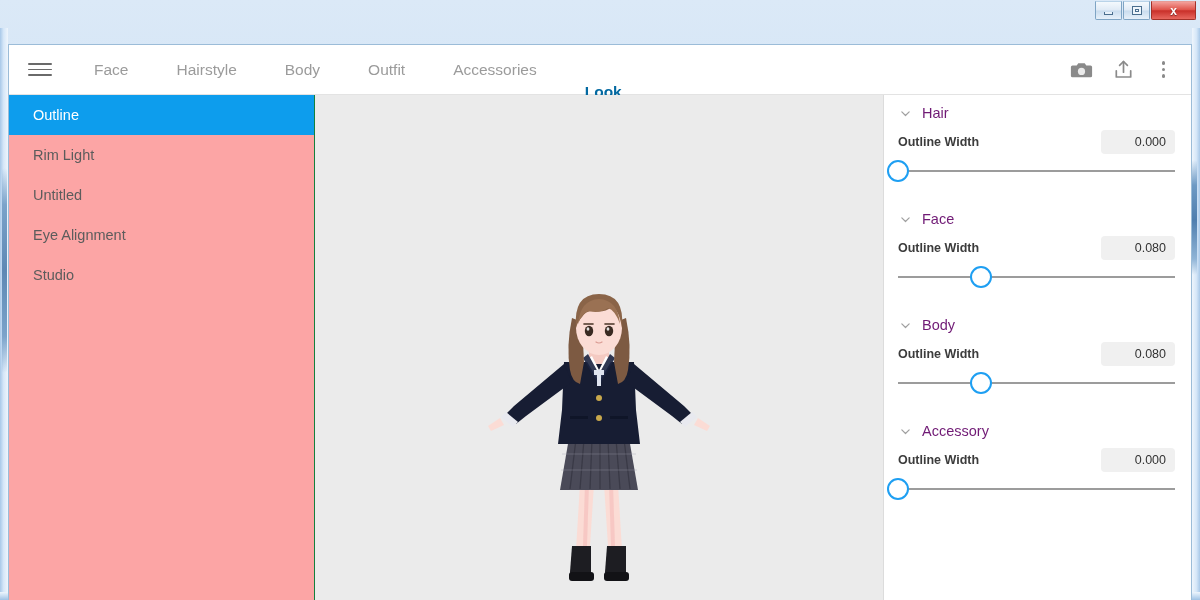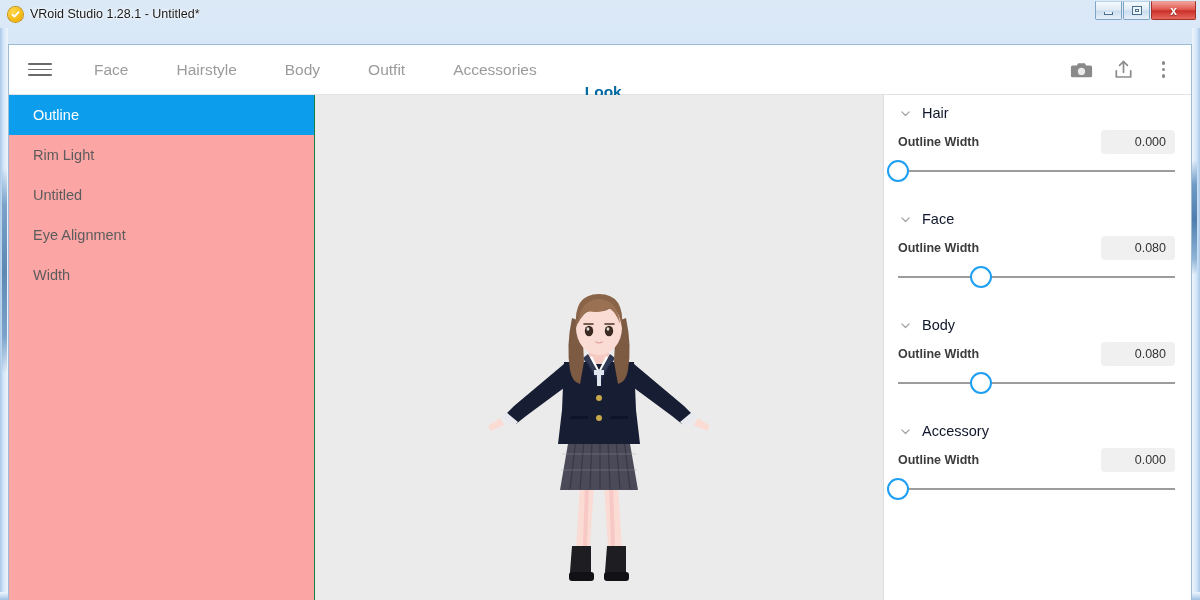--- a/index.html
+++ b/index.html
@@ -199,21 +199,21 @@
     width: 307px; min-width: 307px;
     background: #ffffff;
     box-sizing: border-box;
     padding: 0 0 0 0;
     overflow: hidden;
   }
   .section-head {
     display: flex; align-items: center; gap: 11px;
     padding-left: 16px;
     height: 36px;
-    font-size: 14.5px; color: #0f172a;
+    font-size: 14.5px; color: #701a75;
     cursor: pointer;
   }
   .chev { width: 11px; height: 11px; display: block; }
   .param-row { padding: 0 16px 0 14px; }
   .param-top {
     display: flex; align-items: center; justify-content: space-between;
     padding-right: 0px;
     height: 22px;
   }
   .param-label { font-size: 12.5px; font-weight: bold; color: #3c3c3c; }
@@ -246,28 +246,20 @@
   }
   .spacer-sm { height: 14px; }
 </style>
 </head>
 <body>
 
 <div id="app">
   <div class="win-frame">
 
     <div class="titlebar">
-      <div class="title-left">
-        <span class="app-icon">
-          <svg width="11" height="11" viewBox="0 0 11 11">
-            <path d="M2.4 5.6 L4.4 7.6 L8.6 3.2" stroke="#ffffff" stroke-width="1.9" fill="none" stroke-linecap="round" stroke-linejoin="round"></path>
-          </svg>
-        </span>
-        <span class="title-text">VRoid Studio 1.28.1 - Untitled*</span>
-      </div>
       <div class="winbtns">
         <div class="wbtn">
           <span class="glyph-min"></span>
         </div>
         <div class="wbtn">
           <span class="glyph-restore"></span>
         </div>
         <div class="wbtn close">
           <span class="glyph-close">x</span>
         </div>
@@ -342,21 +334,21 @@
           <div class="side-item">
             <span>Rim Light</span>
           </div>
           <div class="side-item">
             <span>Untitled</span>
           </div>
           <div class="side-item">
             <span>Eye Alignment</span>
           </div>
           <div class="side-item">
-            <span>Width</span>
+            <span>Studio</span>
           </div>
         </div>
 
         <div class="viewport">
           <svg class="model" width="230" height="330" viewBox="0 0 230 330">
 
             <path d="M96 206 L92 272 L90 296 L104 296 L106 268 L110 206 Z" fill="#fbdcd5"></path>
             <path d="M120 206 L124 268 L126 296 L140 296 L138 272 L134 206 Z" fill="#fbdcd5"></path>
             <path d="M101 206 L99 268 L103 268 L105 206 Z" fill="#f6c2bd" opacity=".75"></path>
             <path d="M125 206 L127 268 L131 268 L129 206 Z" fill="#f6c2bd" opacity=".75"></path>

